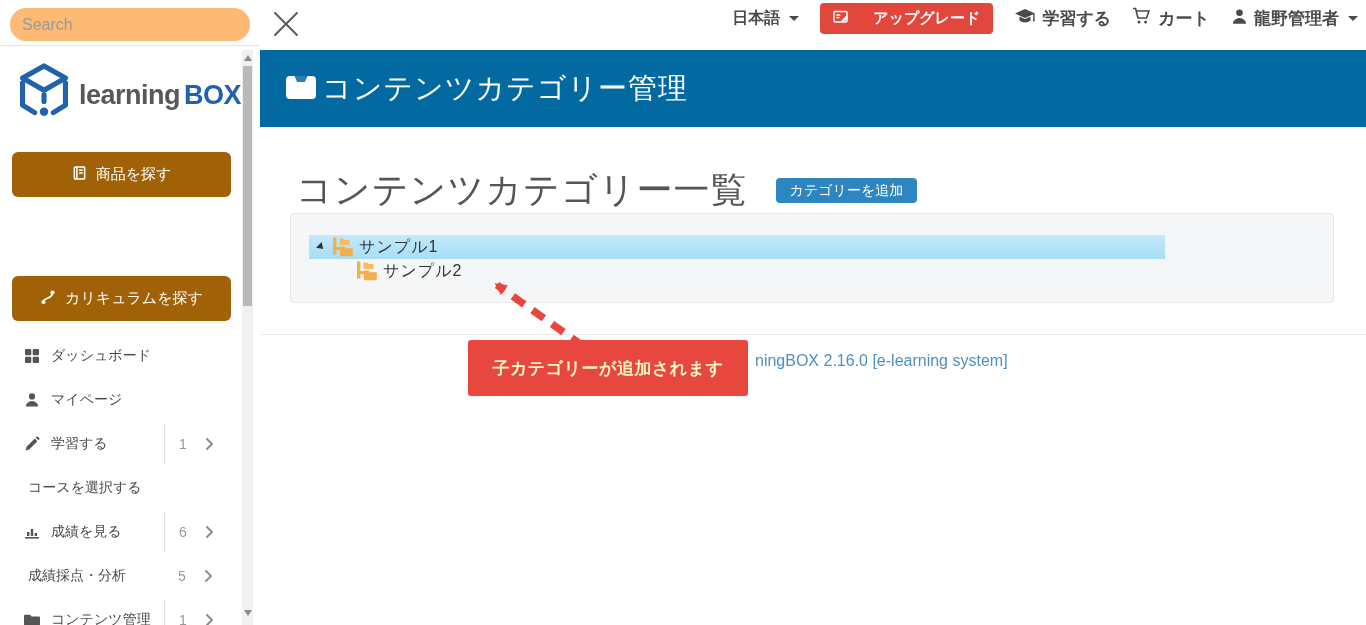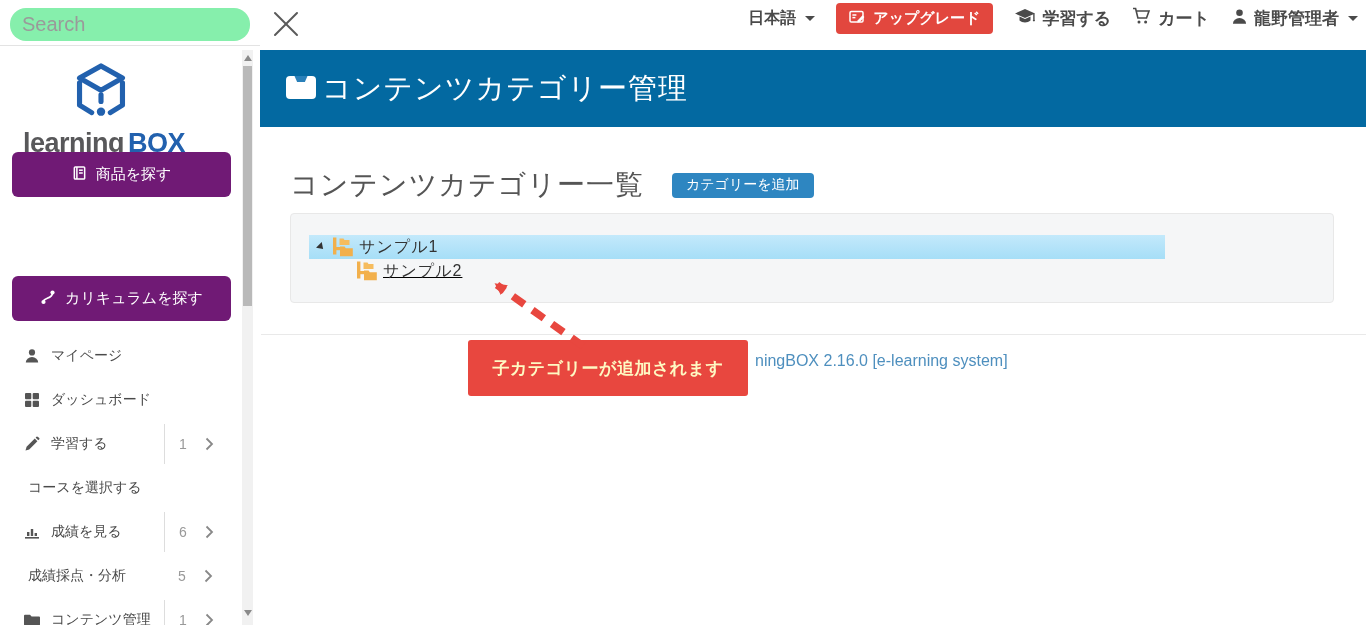--- a/index.html
+++ b/index.html
@@ -2,32 +2,32 @@
 <html><head>
 <meta charset="utf-8">
 <style>
   * { margin:0; padding:0; box-sizing:border-box; }
   html,body { width:1366px; height:625px; overflow:hidden; background:#fff;
               font-family:"Liberation Sans", sans-serif; }
 
   
   #sidebar { position:absolute; left:0; top:0; width:260px; height:625px; background:#fff; }
   #search-wrap { position:absolute; left:10px; top:8px; width:240px; height:33px; }
-  #search-input { width:100%; height:100%; background:#86efac; border:none; border-radius:16px;
-                  padding:0 12px; font-size:20px; color:#555; outline:none;
+  #search-input { width:100%; height:100%; background:#fdba74; border:none; border-radius:16px;
+                  padding:0 12px; font-size:16px; color:#555; outline:none;
                   font-family:"Liberation Sans",sans-serif; }
   #search-input::placeholder { color:#9a9a9a; }
   #sidebar-divider { position:absolute; left:0; top:45px; width:260px; border-top:1px solid #e3e3e3; }
 
-  #logo { position:absolute; left:16px; top:62px; display:flex; align-items:center;flex-direction:column; }
+  #logo { position:absolute; left:16px; top:62px; display:flex; align-items:center; }
   #logo-word { font-size:27px; font-weight:bold; letter-spacing:-0.5px; margin-left:7px; }
   #logo-word .w1 { color:#58585a; }
   #logo-word .w2 { color:#2261ae; margin-left:4px; }
 
-  .side-btn { position:absolute; left:12px; width:219px; height:45px; background:#701a75;
+  .side-btn { position:absolute; left:12px; width:219px; height:45px; background:#a16207;
               border:none; border-radius:6px; color:#fff; font-size:15px; cursor:pointer;
               display:flex; align-items:center; justify-content:center; gap:9px;
               font-family:"Liberation Sans",sans-serif; }
   #btn-products { top:152px; } #btn-seminars { top:214px; } #btn-curriculum { top:276px; }
 
   #side-menu { position:absolute; left:0; top:334px; width:240px; }
   .menu-row { height:44px; display:flex; align-items:center; position:relative; cursor:pointer; }
   .menu-row .m-icon { width:17px; margin-left:24px; display:flex; }
   .menu-row .m-label { font-size:14px; color:#4a4a4a; margin-left:10px; }
   .menu-row.noicon .m-label { margin-left:28px; }
@@ -50,40 +50,40 @@
             display:flex; align-items:center; }
   #close-x { position:absolute; left:12px; top:10px; width:28px; height:28px; cursor:pointer; }
   #topbar-right { position:absolute; right:8px; top:0; height:37px; display:flex;
                   align-items:center; gap:21px; }
   .tb-item { display:flex; align-items:center; gap:6px; font-size:17px; font-weight:600;
              color:#4a4a4a; cursor:pointer; white-space:nowrap; }
   .caret { width:0; height:0; border-left:5px solid transparent; border-right:5px solid transparent;
            border-top:5px solid #4a4a4a; margin-left:3px; }
   #upgrade-btn { background:#e2473e; border:none; border-radius:4px; height:31px; padding:0 13px;
                  color:#fff; font-size:15px; font-weight:600; display:flex; align-items:center;
-                 gap:7px; cursor:pointer; font-family:"Liberation Sans",sans-serif; }
+                 gap:23px; cursor:pointer; font-family:"Liberation Sans",sans-serif; }
 
   
   #page-header { position:absolute; left:260px; top:50px; width:1106px; height:77px;
                  background:#0369a1; display:flex; align-items:center; padding-left:24px; }
   #page-header-title { color:#fff; font-size:29px; letter-spacing:1px; margin-left:4px; }
 
   
   #section-head { position:absolute; left:290px; top:166px; display:flex; align-items:center; }
-  #section-title { font-size:28px; color:#555; font-weight:400; letter-spacing:1px; }
+  #section-title { font-size:36px; color:#555; font-weight:400; letter-spacing:1px;margin-left:6px; }
   #add-category-btn { margin-left:28px; background:#2e86c1; border:none; border-radius:4px;
                       height:25px; padding:0 14px; color:#fff; font-size:14px; cursor:pointer;
                       font-family:"Liberation Sans",sans-serif; }
 
   #tree-panel { position:absolute; left:290px; top:213px; width:1044px; height:90px;
                 background:#f5f6f7; border:1px solid #e8e8e8; border-radius:4px; }
   .tree-row { position:absolute; height:24px; display:flex; align-items:center; cursor:pointer; }
   #tree-row-1 { left:18px; top:21px; width:856px;
                 background:linear-gradient(#c3e9fb,#a6def7); }
-  #tree-row-2 { left:64px; top:45px;text-decoration:underline; }
+  #tree-row-2 { left:64px; top:45px; }
   .tree-expander { width:0; height:0; border-left:4px solid transparent;
                    border-right:4px solid transparent; border-top:6px solid #333;
                    transform:rotate(-45deg); margin:0 6px 0 8px; }
   .tree-icon { display:flex; margin-right:4px; }
   .tree-label { font-size:16px; color:#333; letter-spacing:1px; }
 
   #content-hr { position:absolute; left:261px; top:334px; width:1105px; border-top:1px solid #e9e9e9; }
   #footer-text { position:absolute; left:755px; top:352px; font-size:16px; color:#4e8fbe; }
 
   #tooltip { position:absolute; left:468px; top:340px; width:280px; height:56px; background:#e8473f;
@@ -138,37 +138,37 @@
       </svg>
     </span>
     <span>カリキュラムを探す</span>
   </button>
 
   <div id="side-menu">
 
     <div class="menu-row">
       <span class="m-icon">
         <svg width="16" height="16" viewBox="0 0 16 16" fill="#555">
-          <circle cx="8" cy="4.4" r="3.1"></circle>
-          <path d="M1.8 14.5 a6.2 5.4 0 0 1 12.4 0 z"></path>
-        </svg>
-      </span>
-      <span class="m-label">マイページ</span>
-    </div>
-
-    <div class="menu-row">
-      <span class="m-icon">
-        <svg width="16" height="16" viewBox="0 0 16 16" fill="#555">
           <rect x="1" y="1" width="6.3" height="6.3" rx="1"></rect>
           <rect x="8.7" y="1" width="6.3" height="6.3" rx="1"></rect>
           <rect x="1" y="8.7" width="6.3" height="6.3" rx="1"></rect>
           <rect x="8.7" y="8.7" width="6.3" height="6.3" rx="1"></rect>
         </svg>
       </span>
       <span class="m-label">ダッシュボード</span>
+    </div>
+
+    <div class="menu-row">
+      <span class="m-icon">
+        <svg width="16" height="16" viewBox="0 0 16 16" fill="#555">
+          <circle cx="8" cy="4.4" r="3.1"></circle>
+          <path d="M1.8 14.5 a6.2 5.4 0 0 1 12.4 0 z"></path>
+        </svg>
+      </span>
+      <span class="m-label">マイページ</span>
     </div>
 
     <div class="menu-row">
       <span class="m-icon">
         <svg width="16" height="16" viewBox="0 0 16 16" fill="#555">
           <path d="M1.5 14.5 L2.6 10.8 L10.8 2.6 L13.4 5.2 L5.2 13.4 Z"></path>
           <path d="M11.7 1.7 L14.3 4.3 L15 3.6 a1.3 1.3 0 0 0 0-1.9 L14 0.9 a1.3 1.3 0 0 0-1.9 0 Z"></path>
         </svg>
       </span>
       <span class="m-label">学習する</span>

